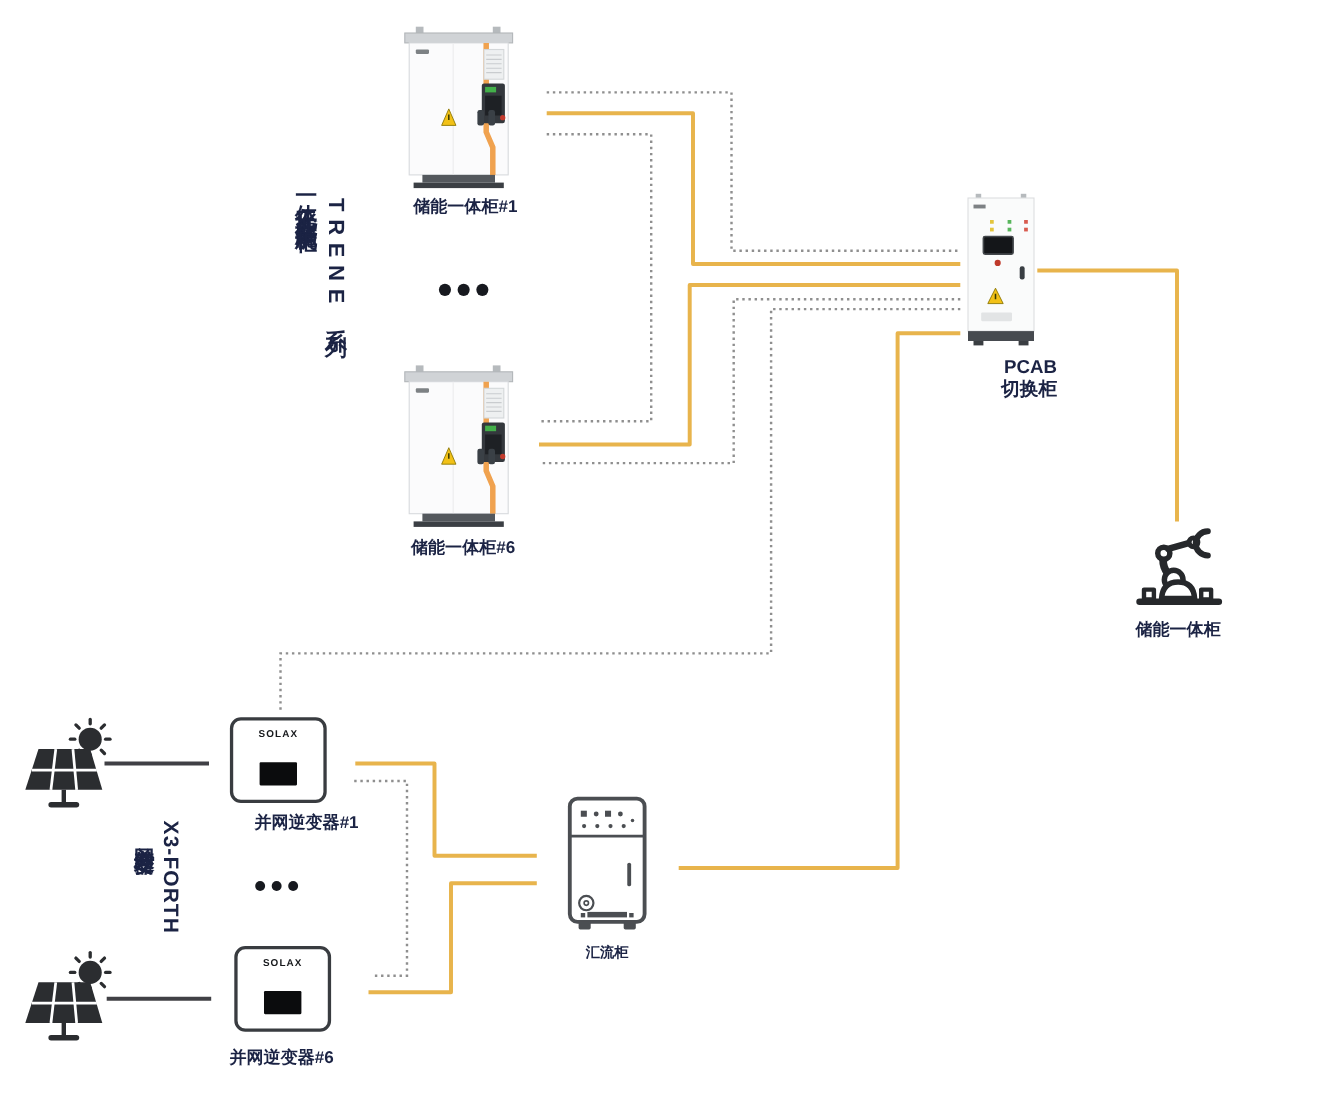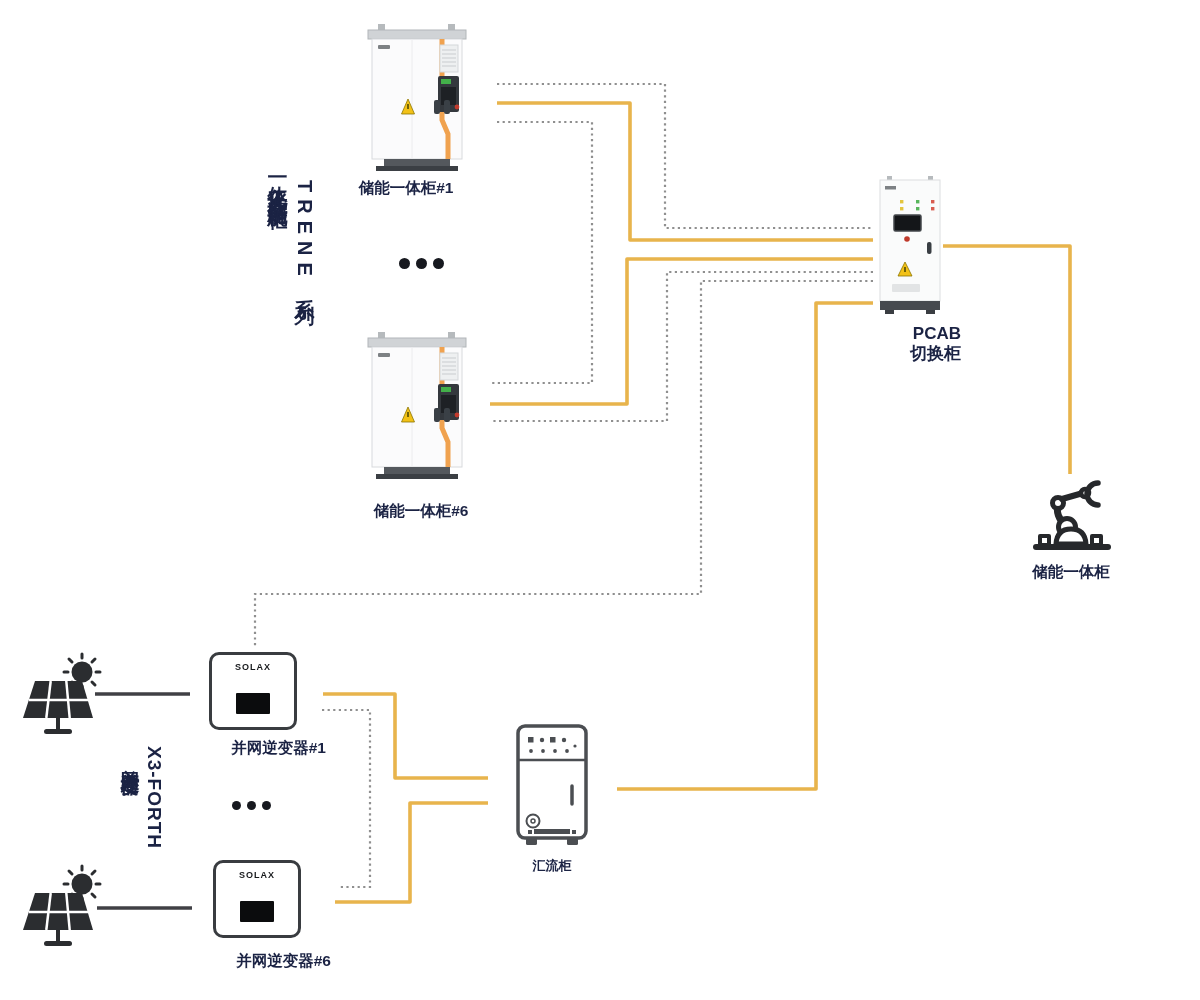--- a/index.html
+++ b/index.html
@@ -92,21 +92,21 @@
     <rect x="70" y="76" width="6" height="14" rx="2" fill="#3A4046"></rect>
     <rect x="80" y="76" width="6" height="14" rx="2" fill="#3A4046"></rect>
     <circle cx="93" cy="83" r="2.4" fill="#C23A2C"></circle>
     <g>
       <polygon points="44,75 50.5,90 37.5,90" fill="var(--warning)" stroke="#8B7500" stroke-width="0.8"></polygon>
       <line x1="44" y1="80" x2="44" y2="85" stroke="#3A3A00" stroke-width="1.4"></line>
     </g>
     <rect x="20" y="135" width="66" height="7" fill="#54585D"></rect>
     <rect x="12" y="142" width="82" height="5" fill="#3B3F44"></rect>
   </svg>
-  <div class="dlabel" style="left:331px;top:178px;width:150px;">储能一体柜#1</div>
+  <div class="dlabel" style="left:348px;top:178px;width:150px;">储能一体柜#1</div>
 
   <div class="dots dots-ess">
       <i></i>
       <i></i>
       <i></i>
     </div>
 
   <svg class="abs" style="left:364px;top:332px;" width="106" height="150" viewBox="0 0 106 150">
     <rect x="14" y="0" width="7" height="7" fill="#B6BABD"></rect>
       <rect x="84" y="0" width="7" height="7" fill="#B6BABD"></rect>
@@ -129,21 +129,21 @@
     <rect x="70" y="76" width="6" height="14" rx="2" fill="#3A4046"></rect>
     <rect x="80" y="76" width="6" height="14" rx="2" fill="#3A4046"></rect>
     <circle cx="93" cy="83" r="2.4" fill="#C23A2C"></circle>
     <g>
       <polygon points="44,75 50.5,90 37.5,90" fill="var(--warning)" stroke="#8B7500" stroke-width="0.8"></polygon>
       <line x1="44" y1="80" x2="44" y2="85" stroke="#3A3A00" stroke-width="1.4"></line>
     </g>
     <rect x="20" y="135" width="66" height="7" fill="#54585D"></rect>
     <rect x="12" y="142" width="82" height="5" fill="#3B3F44"></rect>
   </svg>
-  <div class="dlabel" style="left:346px;top:488px;width:150px;margin-top:13px;">储能一体柜#6</div>
+  <div class="dlabel" style="left:346px;top:488px;width:150px;">储能一体柜#6</div>
 
   <svg class="abs" style="left:877px;top:176px;" width="66" height="140" viewBox="0 0 66 140">
     <rect x="10" y="0" width="5" height="5" fill="#B6BABD"></rect>
       <rect x="51" y="0" width="5" height="5" fill="#B6BABD"></rect>
     <rect x="3" y="4" width="60" height="121" fill="#FAFBFB" stroke="#DCDEE0"></rect>
     <rect x="8" y="10" width="11" height="3.5" fill="#7D8184"></rect>
     <g>
       <rect x="23" y="24" width="3.4" height="3.4" fill="#E3C53D"></rect>
         <rect x="23" y="31" width="3.4" height="3.4" fill="#E3C53D"></rect>
       <rect x="39" y="24" width="3.4" height="3.4" fill="#58B65C"></rect>
@@ -237,21 +237,21 @@
       <line x1="48.3" y1="31" x2="51.7" y2="68"></line>
     </g>
     <line x1="40" y1="68" x2="40" y2="79" stroke="var(--icon)" stroke-width="4"></line>
     <rect x="26" y="79" width="28" height="5" rx="2.5" fill="var(--icon)"></rect>
   </svg>
 
   <div class="inverter" style="left:213px;top:860px;">
     <div class="inv-logo">SOLAX</div>
     <div class="inv-screen"></div>
   </div>
-  <div class="dlabel" style="left:181px;top:951px;width:150px;text-align:right;">并网逆变器#6</div>
+  <div class="dlabel" style="left:181px;top:951px;width:150px;">并网逆变器#6</div>
 
   <div class="vlabel v-pv-model">X3-FORTH</div>
   <div class="vlabel v-pv-cn">并网逆变器</div>
 
   <svg class="abs" style="left:512px;top:722px;" width="80" height="130" viewBox="0 0 80 130">
     <rect x="6" y="4" width="68" height="112" rx="7" fill="#FFFFFF" stroke="#4B4E52" stroke-width="3.5"></rect>
     <line x1="6" y1="38" x2="74" y2="38" stroke="#4B4E52" stroke-width="2.5"></line>
     <g fill="#4B4E52">
       <rect x="16" y="15" width="5.5" height="5.5"></rect>
         <circle cx="30" cy="18" r="2.2"></circle>

